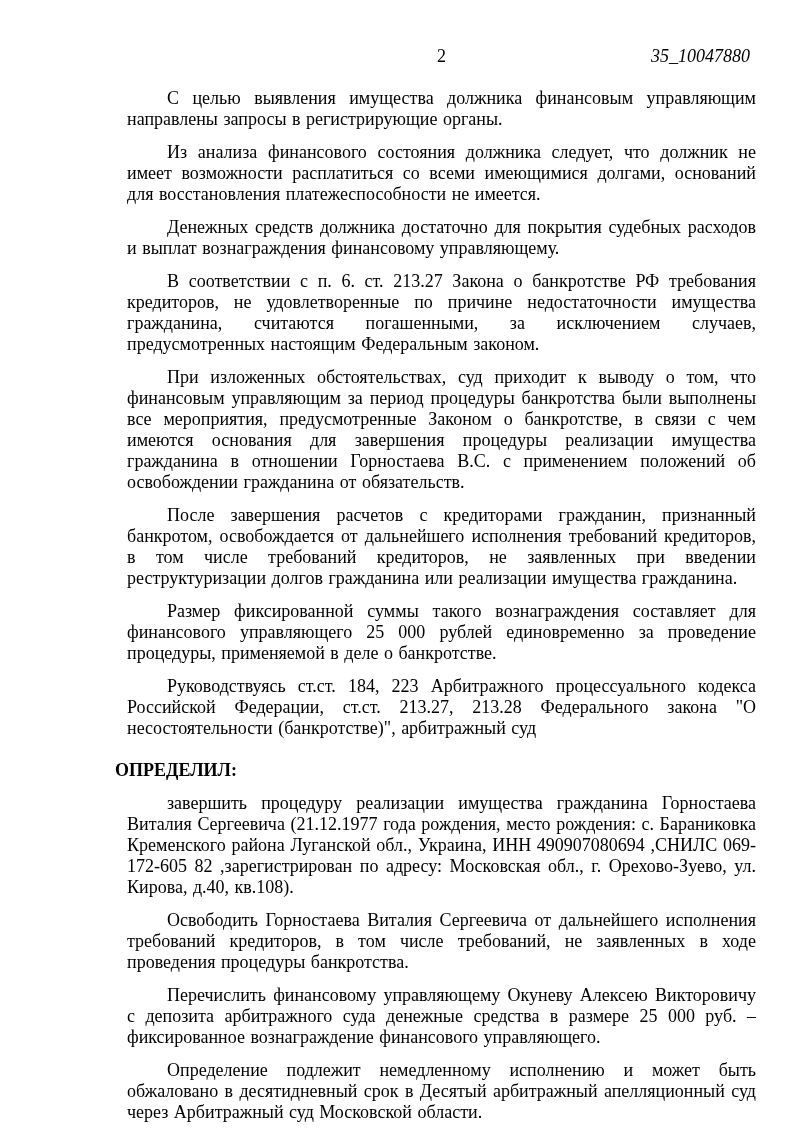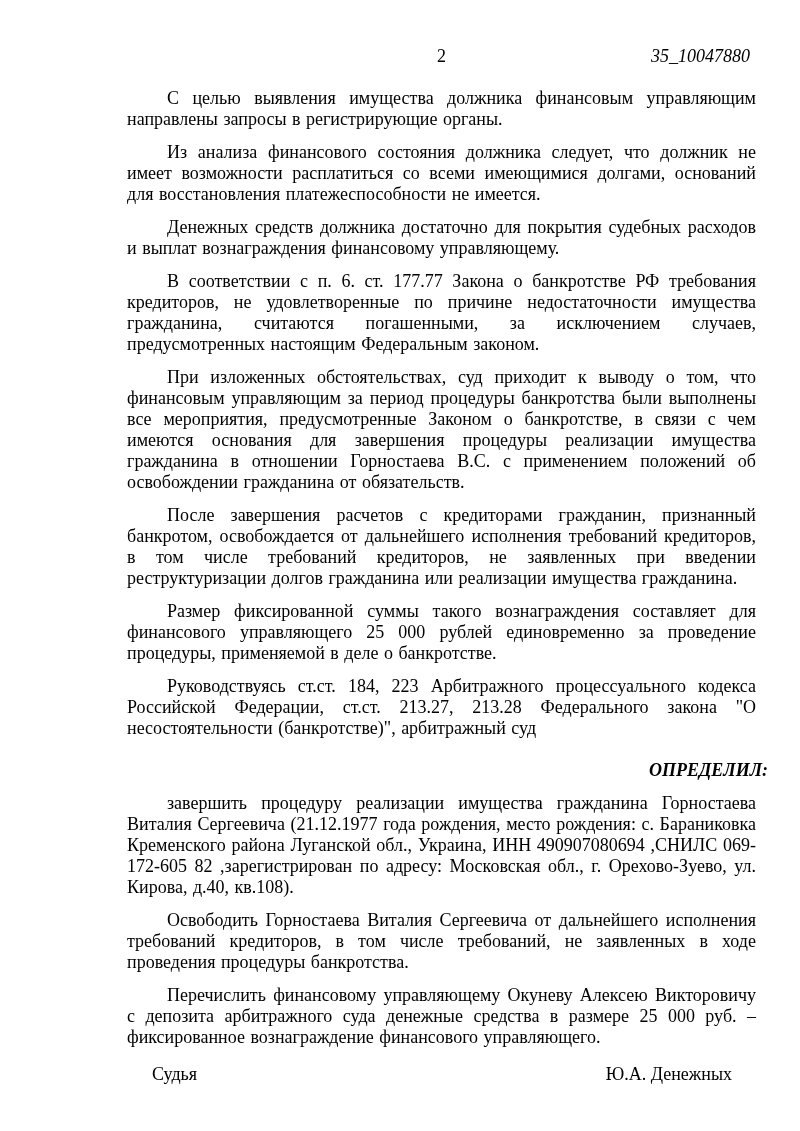--- a/index.html
+++ b/index.html
@@ -43,22 +43,21 @@
     line-height: 21px;
     text-align: justify;
     text-indent: 40px;
     word-spacing: 1px;
   }
   .ruling-heading {
     margin-top: 21px;
     font-size: 18px;
     line-height: 21px;
     font-weight: bold;
-    text-align: right;
-    font-style: italic;
+    text-align: left;
   }
   .signature-row {
     display: flex;
     justify-content: space-between;
     margin-top: 16px;
     padding-left: 37px;
     padding-right: 36px;
     font-size: 18px;
     line-height: 21px;
     font-weight: normal;
@@ -72,33 +71,34 @@
 
     <div class="doc-header">
       <div class="page-num">2</div>
       <div class="case-num">35_10047880</div>
     </div>
 
     <div class="body-text">
       <p>С целью выявления имущества должника финансовым управляющим направлены запросы в регистрирующие органы.</p>
       <p>Из анализа финансового состояния должника следует, что должник не имеет возможности расплатиться со всеми имеющимися долгами, оснований для восстановления платежеспособности не имеется.</p>
       <p>Денежных средств должника достаточно для покрытия судебных расходов и выплат вознаграждения финансовому управляющему.</p>
-      <p>В соответствии с п. 6. ст. 177.77 Закона о банкротстве РФ требования кредиторов, не удовлетворенные по причине недостаточности имущества гражданина, считаются погашенными, за исключением случаев, предусмотренных настоящим Федеральным законом.</p>
+      <p>В соответствии с п. 6. ст. 213.27 Закона о банкротстве РФ требования кредиторов, не удовлетворенные по причине недостаточности имущества гражданина, считаются погашенными, за исключением случаев, предусмотренных настоящим Федеральным законом.</p>
       <p>При изложенных обстоятельствах, суд приходит к выводу о том, что финансовым управляющим за период процедуры банкротства были выполнены все мероприятия, предусмотренные Законом о банкротстве, в связи с чем имеются основания для завершения процедуры реализации имущества гражданина в отношении Горностаева В.С. с применением положений об освобождении гражданина от обязательств.</p>
       <p>После завершения расчетов с кредиторами гражданин, признанный банкротом, освобождается от дальнейшего исполнения требований кредиторов, в том числе требований кредиторов, не заявленных при введении реструктуризации долгов гражданина или реализации имущества гражданина.</p>
       <p>Размер фиксированной суммы такого вознаграждения составляет для финансового управляющего 25 000 рублей единовременно за проведение процедуры, применяемой в деле о банкротстве.</p>
       <p>Руководствуясь ст.ст. 184, 223 Арбитражного процессуального кодекса Российской Федерации, ст.ст. 213.27, 213.28 Федерального закона "О несостоятельности (банкротстве)", арбитражный суд</p>
     </div>
 
     <div class="ruling-heading">ОПРЕДЕЛИЛ:</div>
 
     <div class="ruling">
       <p>завершить процедуру реализации имущества гражданина Горностаева Виталия Сергеевича (21.12.1977 года рождения, место рождения: с. Бараниковка Кременского района Луганской обл., Украина, ИНН 490907080694 ,СНИЛС 069-172-605 82 ,зарегистрирован по адресу: Московская обл., г. Орехово-Зуево, ул. Кирова, д.40, кв.108).</p>
       <p>Освободить Горностаева Виталия Сергеевича от дальнейшего исполнения требований кредиторов, в том числе требований, не заявленных в ходе проведения процедуры банкротства.</p>
       <p>Перечислить финансовому управляющему Окуневу Алексею Викторовичу с депозита арбитражного суда денежные средства в размере 25 000 руб. – фиксированное вознаграждение финансового управляющего.</p>
+      <p>Определение подлежит немедленному исполнению и может быть обжаловано в десятидневный срок в Десятый арбитражный апелляционный суд через Арбитражный суд Московской области.</p>
     </div>
 
     <div class="signature-row">
       <span>Судья</span>
       <span>Ю.А. Денежных</span>
     </div>
 
   </div>
 </div>
 

